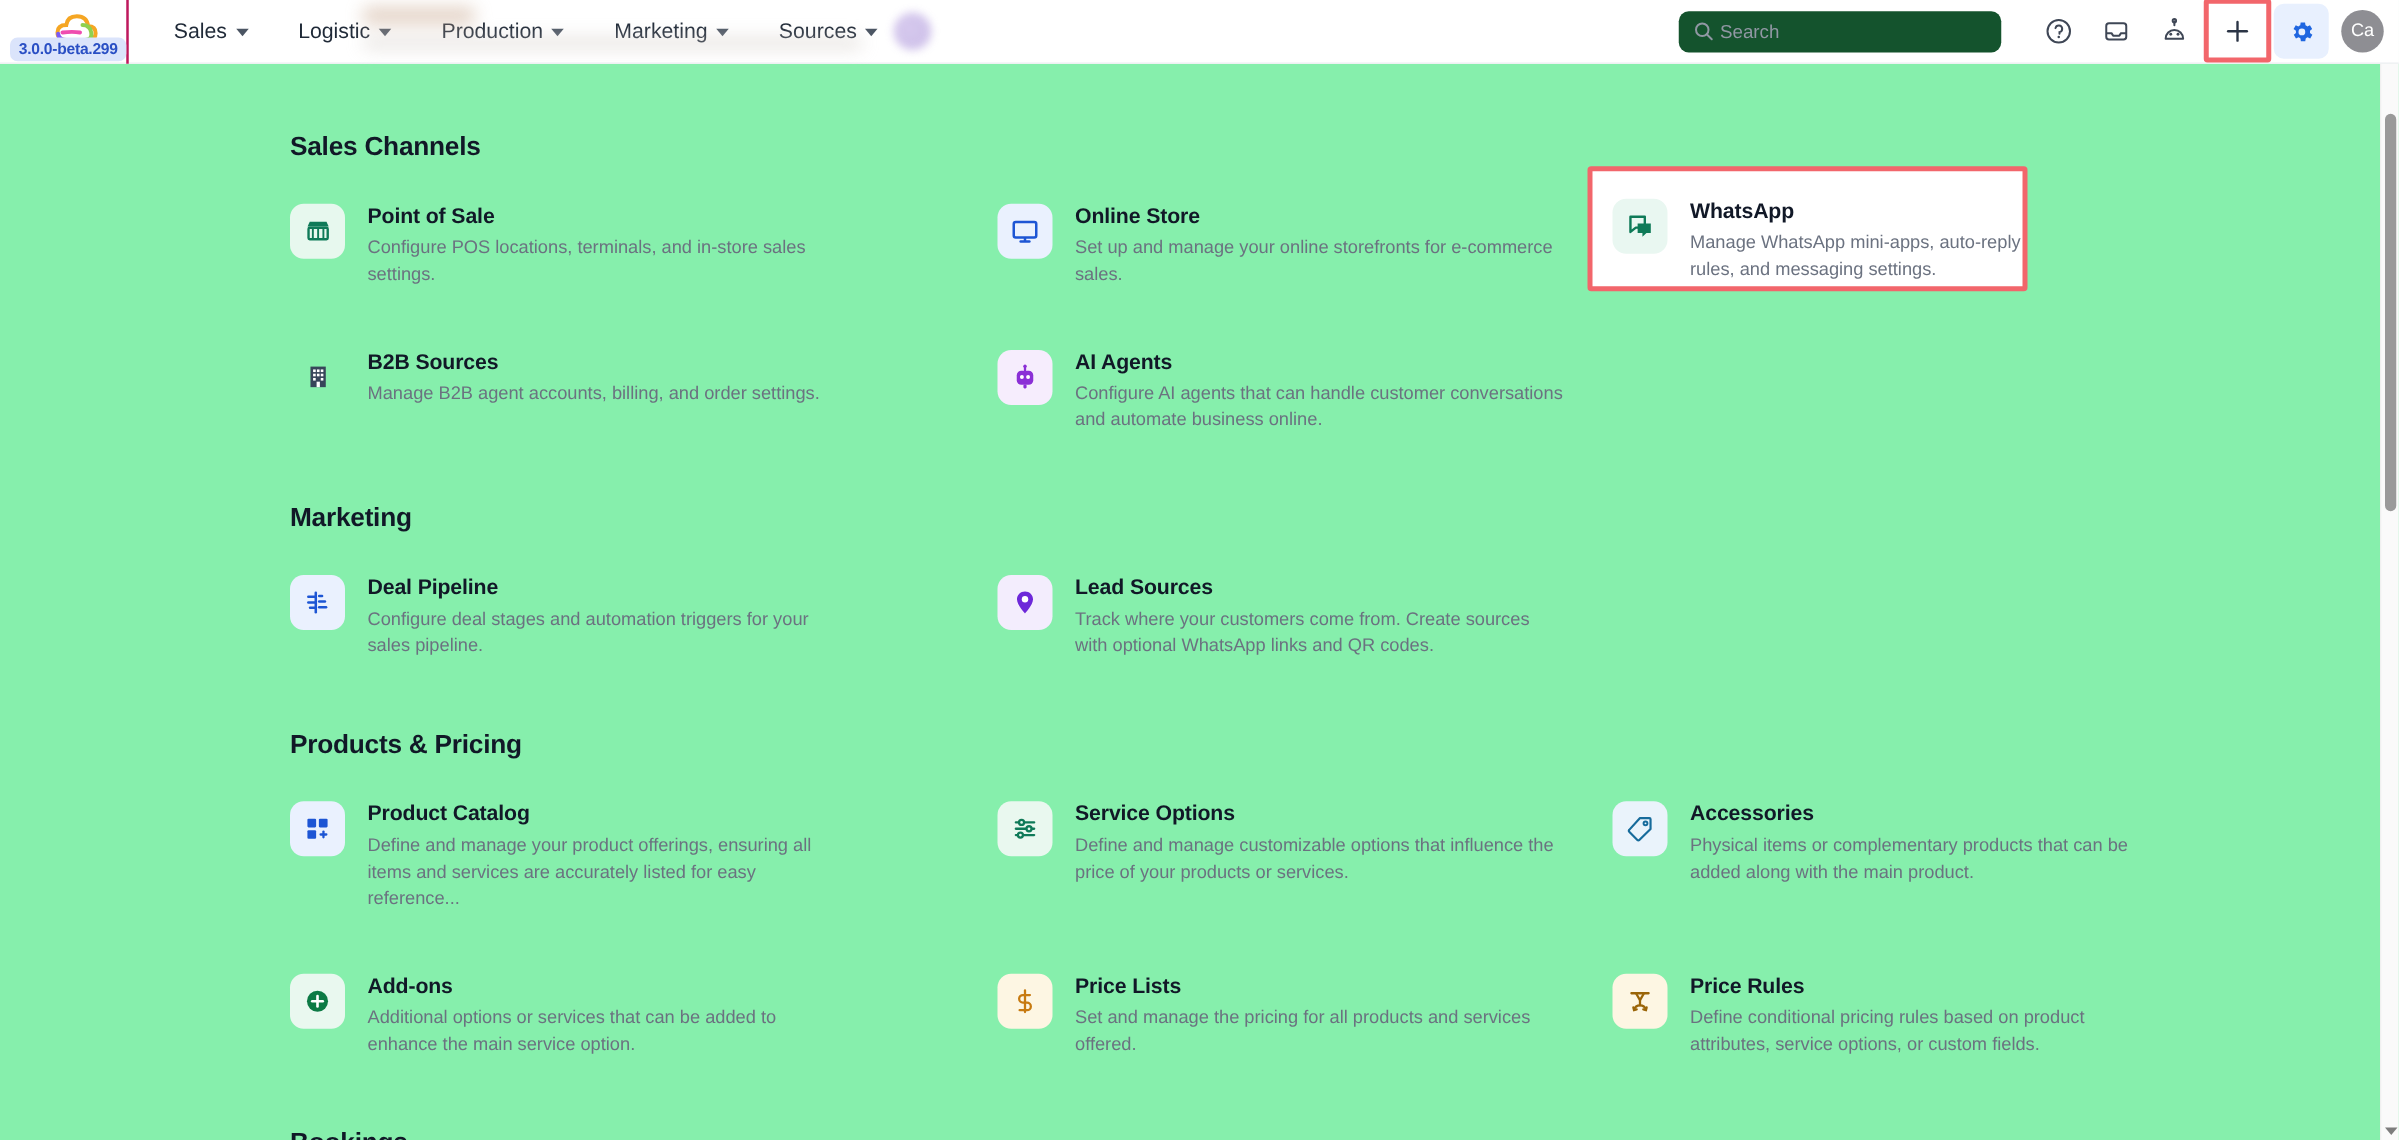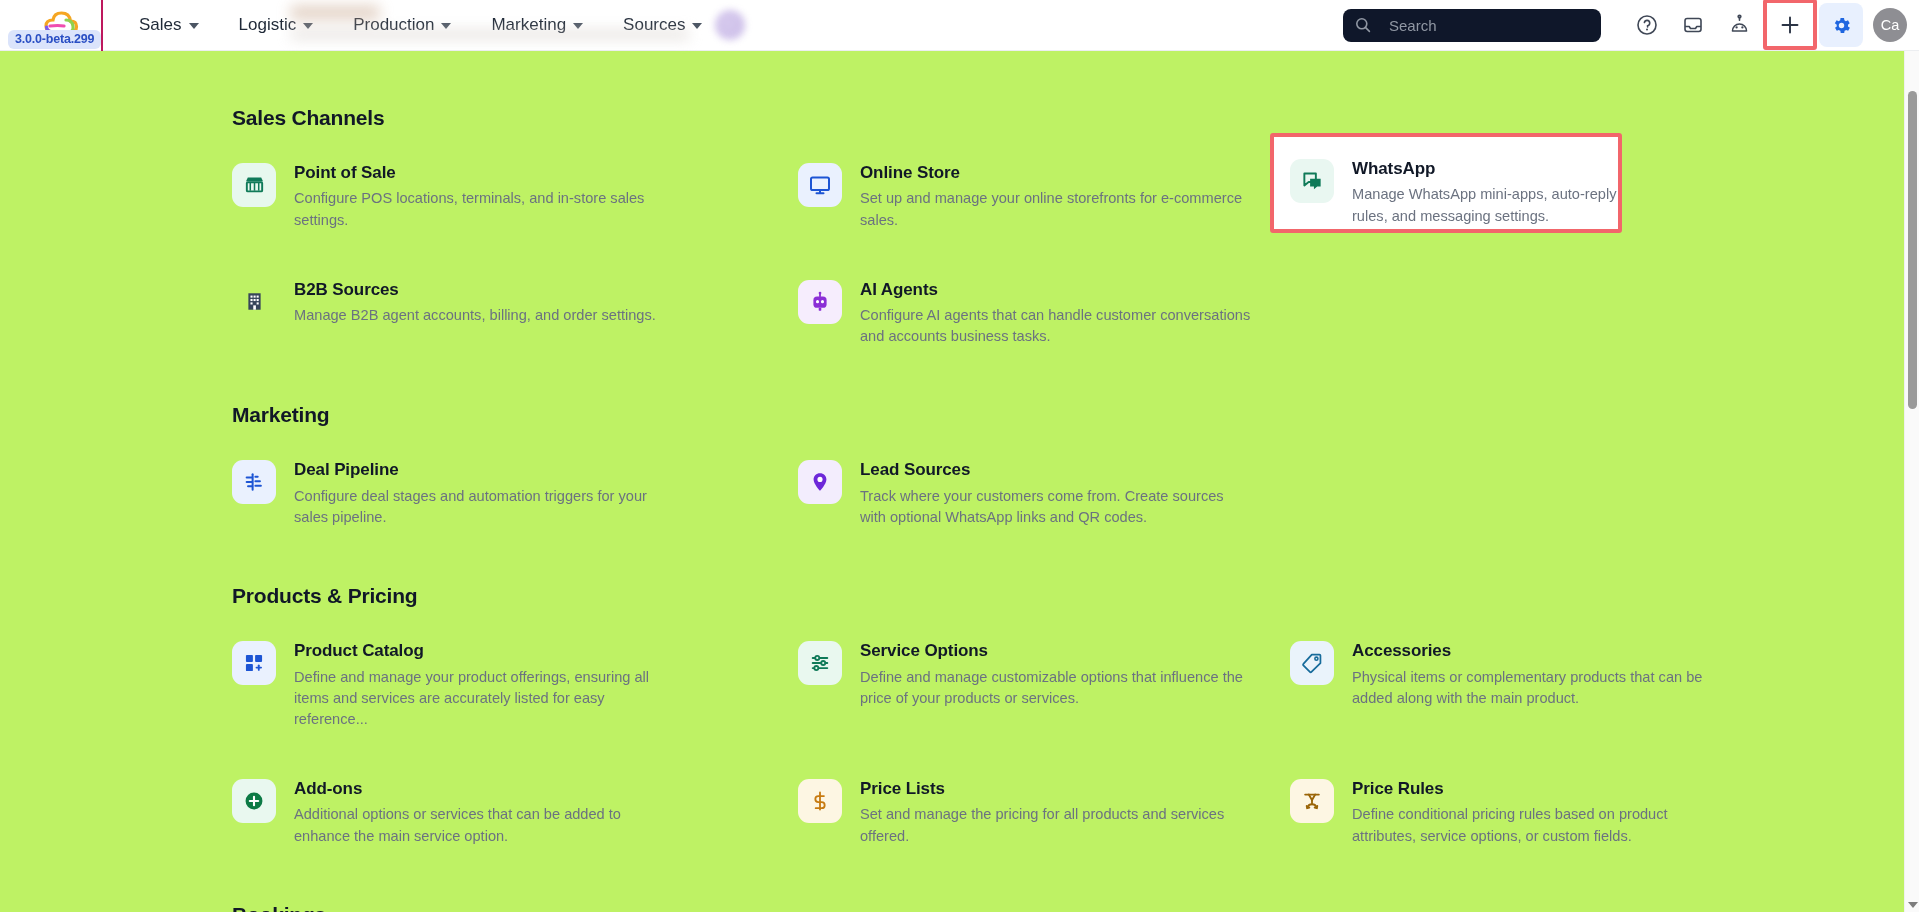--- a/index.html
+++ b/index.html
@@ -56,22 +56,22 @@
   .blur-blob .l2 { position:absolute; left:10px; top:28px; width:400px; height:9px; background:#d3ccc6; border-radius:5px;}
   .blur-avatar {
     position: absolute; left: 715px; top: 10px;
     width: 30px; height: 30px; border-radius: 50%;
     background: radial-gradient(circle at 40% 40%, #c9b8e8, #b9a6e0);
     filter: blur(3.5px); opacity: .75;
   }
 
   .topright { margin-left: auto; display: flex; align-items: center; height: 51px; padding-right: 12px; gap: 2px; }
   .searchbox {
-    width: 258px; height: 33px; background: #0f172a; border-radius: 8px;
-    display: flex; align-items: center; gap: 18px; padding: 0 12px;
+    width: 258px; height: 33px; background: #14532d; border-radius: 8px;
+    display: flex; align-items: center; gap: 5px; padding: 0 12px;
     margin-right: 22px; cursor: text;
   }
   .searchbox .ph { font-size: 15px; color: #9097a3; }
   .icon-btn {
     width: 44px; height: 44px; border-radius: 8px;
     display: flex; align-items: center; justify-content: center;
     cursor: pointer; background: transparent; border: none;
   }
   .plus-wrap { position: relative; width: 54px; height: 44px; display:flex; align-items:center; justify-content:center; }
   .plus-highlight {
@@ -83,21 +83,21 @@
     width: 34px; height: 34px; border-radius: 50%;
     background: #8e8e93; color: #fff;
     display: flex; align-items: center; justify-content: center;
     font-size: 14.5px; font-weight: 500; margin-left: 8px; cursor: pointer;
   }
 
   
   .content {
     position: absolute; top: 51px; left: 0;
     width: 1919px; height: 861px;
-    overflow: hidden; background: #bef264;
+    overflow: hidden; background: #86efac;
   }
   .inner { padding: 55px 0 0 232px; }
 
   .section { margin-bottom: 10px; }
   .section-title {
     font-size: 21px; font-weight: 700; color: #111827;
     letter-spacing: -0.2px; margin-bottom: 28px;
   }
   .grid {
     display: grid;
@@ -348,21 +348,21 @@
               <line x1="12" y1="2.4" x2="12" y2="5.6" stroke="#8b2fd6" stroke-width="2" stroke-linecap="round"></line>
               <circle cx="12" cy="2.2" r="1.5" fill="#8b2fd6"></circle>
               <rect x="4.8" y="6" width="14.4" height="12.4" rx="4" fill="#8b2fd6"></rect>
               <circle cx="9.3" cy="11.6" r="1.7" fill="#ffffff"></circle>
               <circle cx="14.7" cy="11.6" r="1.7" fill="#ffffff"></circle>
               <rect x="10.6" y="18.2" width="2.8" height="3.4" rx="1" fill="#8b2fd6"></rect>
             </svg>
           </div>
           <div class="card-text">
             <div class="card-title">AI Agents</div>
-            <div class="card-desc">Configure AI agents that can handle customer conversations and accounts business tasks.</div>
+            <div class="card-desc">Configure AI agents that can handle customer conversations and automate business online.</div>
           </div>
         </div>
 
       </div>
     </div>
 
     <div class="sec-gap"></div>
 
     <div class="section">
       <div class="section-title">Marketing</div>

